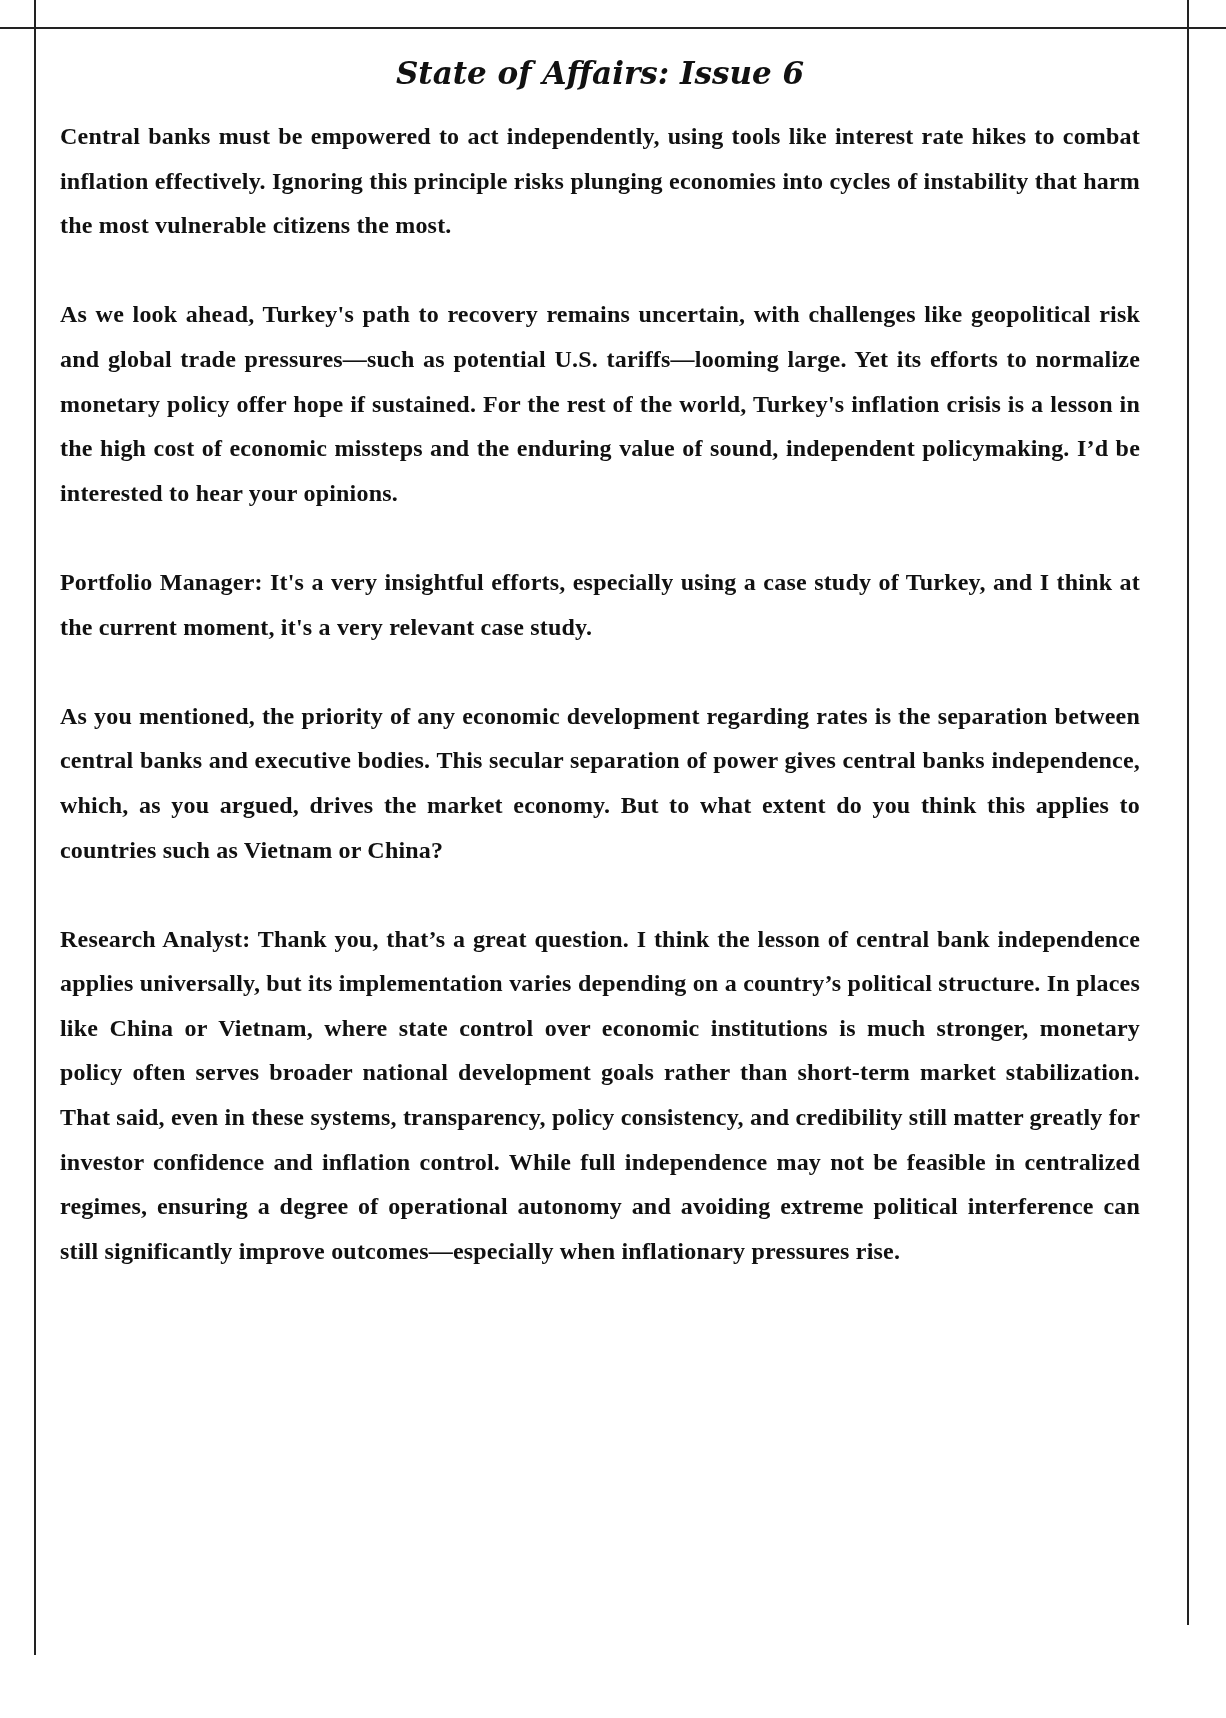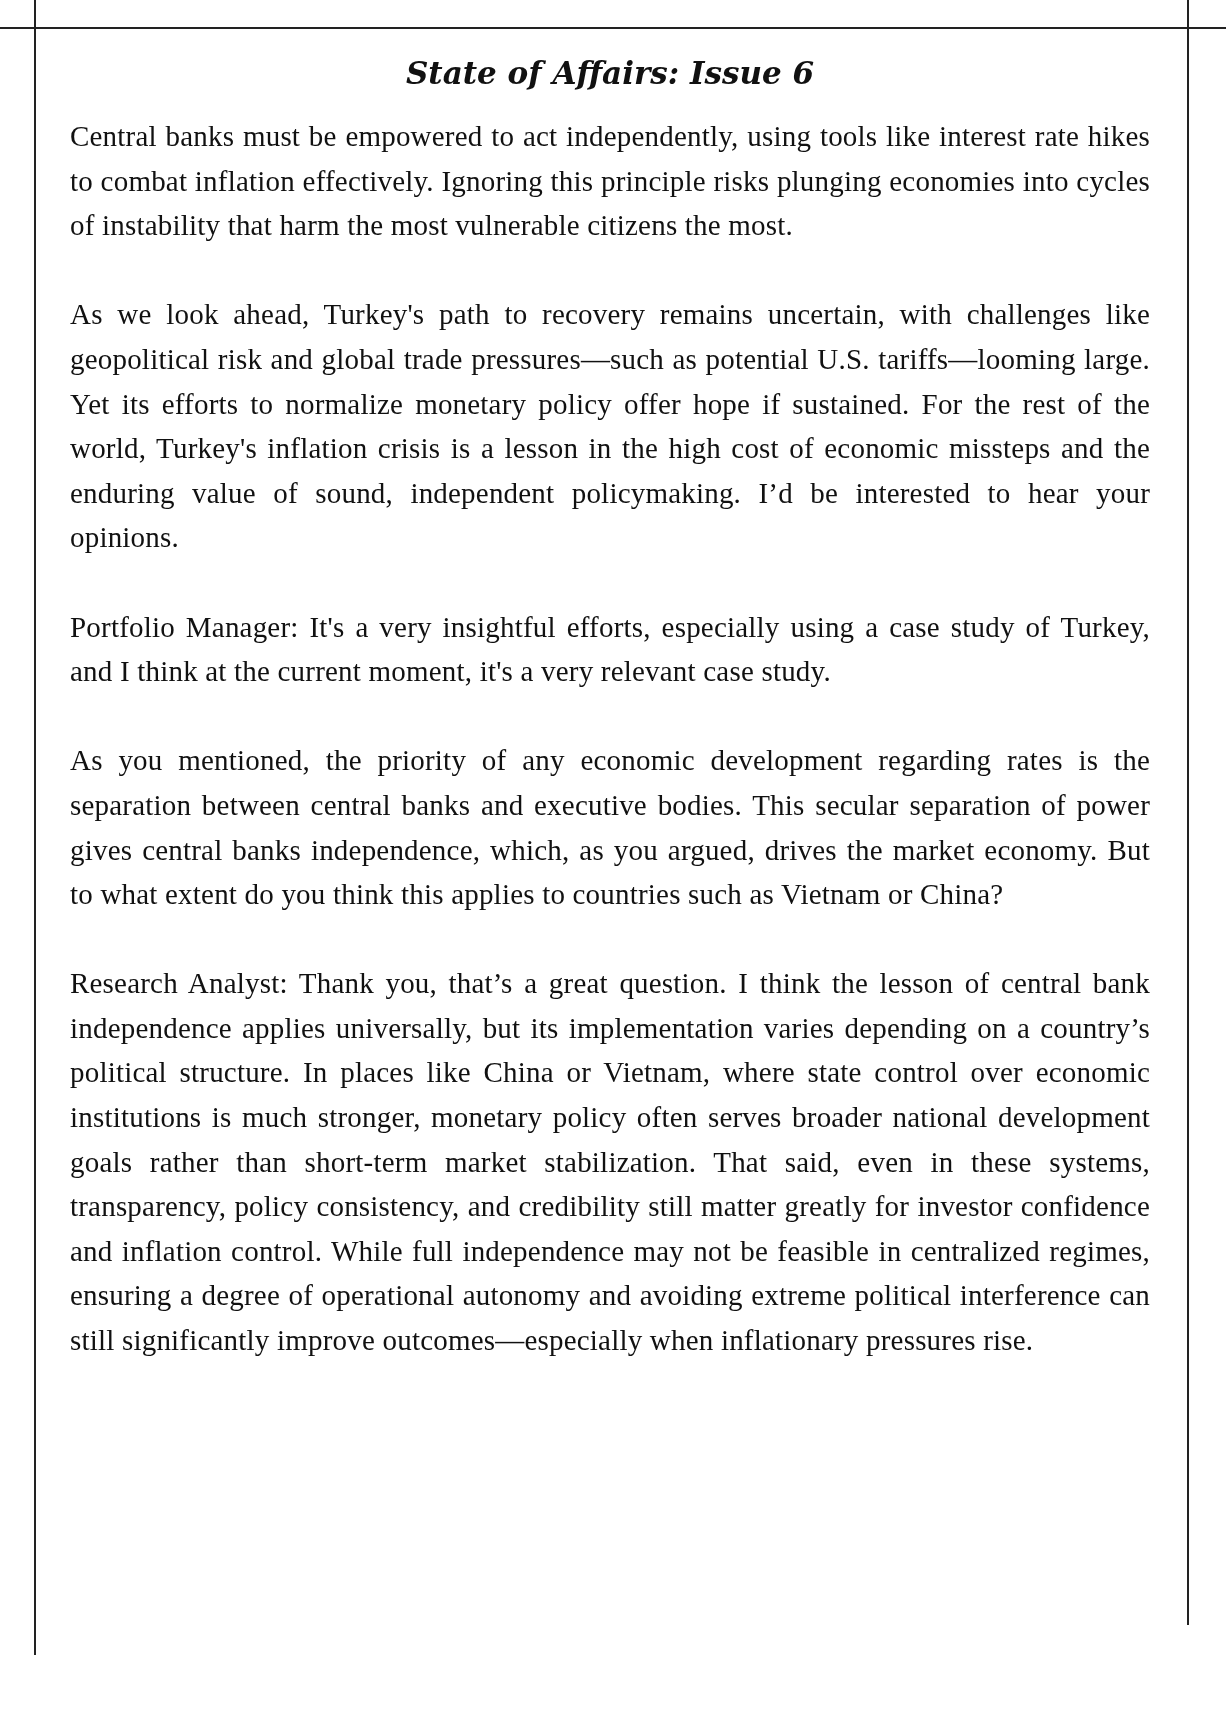--- a/index.html
+++ b/index.html
@@ -1,33 +1,34 @@
 <!DOCTYPE html>
 <html><head>
   <meta charset="utf-8">
   <style>
     html, body { margin: 0; padding: 0; background: #ffffff; }
     body { width: 1226px; height: 1718px; position: relative; overflow: hidden; }
     .hline-top { position: absolute; left: 0; top: 27px; width: 1226px; height: 2px; background: #222; }
     .vline-left { position: absolute; left: 34px; top: 0; width: 2px; height: 1655px; background: #222; }
     .vline-right { position: absolute; left: 1187px; top: 0; width: 2px; height: 1625px; background: #222; }
     .page {
-      position: absolute; left: 70px; top: 50px; width: 1080px;
+      position: absolute; left: 60px; top: 50px; width: 1080px;
       font-family: "DejaVu Serif", "Liberation Serif", serif;
       color: #111;
     }
     .title {
       text-align: center; font-style: italic; font-size: 31px;
       margin: 0 0 18px 0; line-height: 46px;
     }
     .para {
-      font-size: 29px; line-height: 44.6px; text-align: justify;
+      font-size: 24px; line-height: 44.6px; text-align: justify;
       margin: 0 0 44.6px 0;
       font-family: "Liberation Serif", "DejaVu Serif", serif;
       letter-spacing: 0.2px;
+      font-weight: bold;
     }
   </style>
 </head>
 <body>
 
 <div class="hline-top"></div>
 <div class="vline-left"></div>
 <div class="vline-right"></div>
 
 <div class="page">

